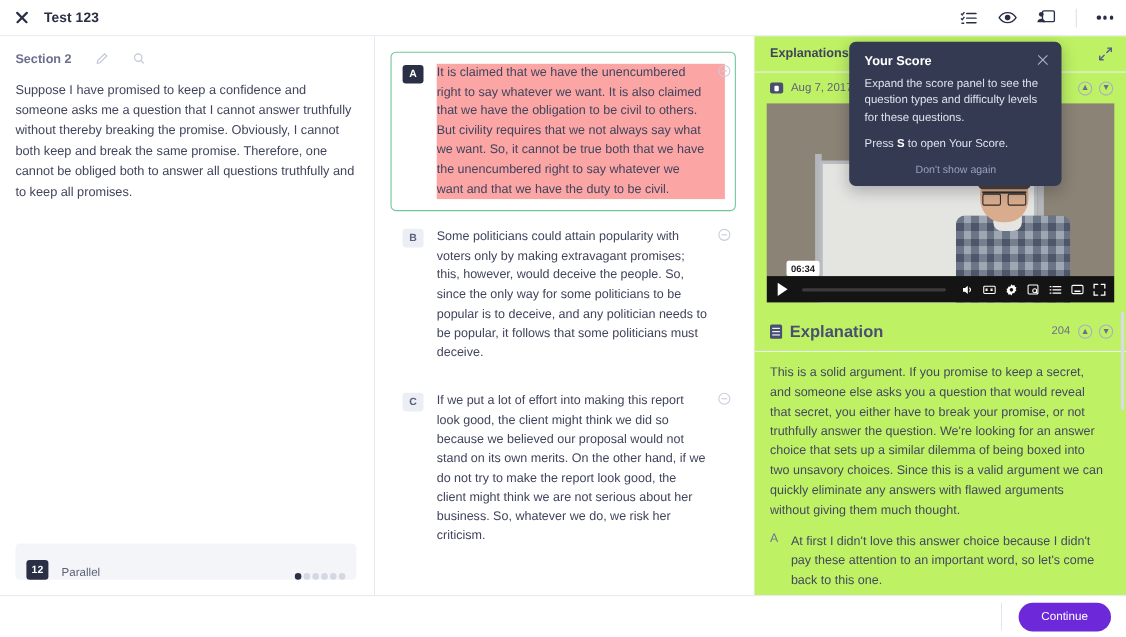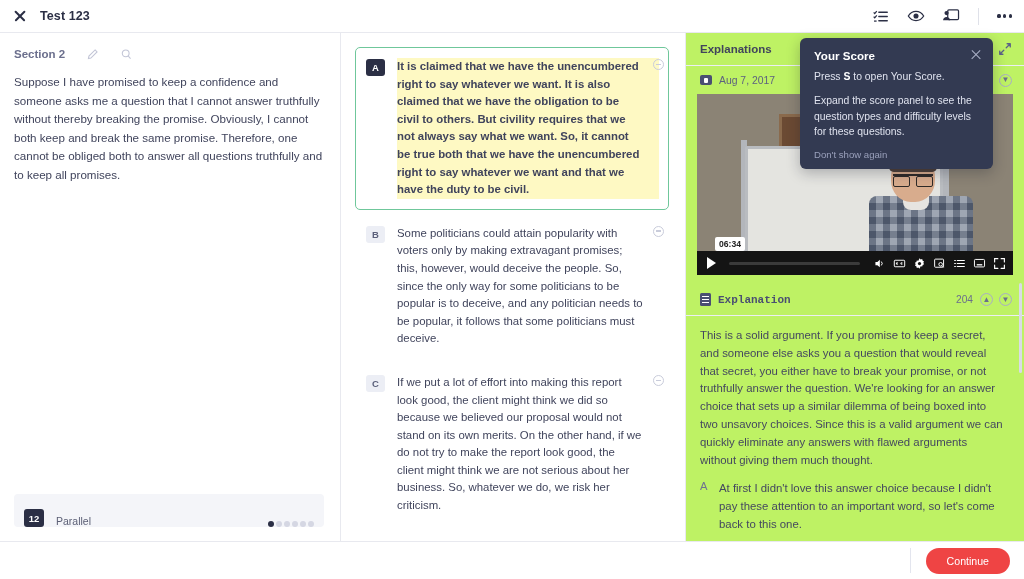--- a/index.html
+++ b/index.html
@@ -82,21 +82,21 @@
   .choice.selected { border-color: #6fc79b; background: #fff; }
   .choice .badge {
     width: 19px; height: 17px; min-width: 19px; border-radius: 3px;
     background: #eceef5; color: #5a5f7a;
     font-size: 9.5px; font-weight: bold;
     display: flex; align-items: center; justify-content: center;
     margin-top: 1px;
   }
   .choice.selected .badge { background: #2b2f45; color: #fff; }
   .choice .ctext { font-size: 11.4px; line-height: 17.6px; color: #40445c; flex: 1; padding-right: 16px; }
-  .choice.selected .ctext { background: #fef9c3; font-weight: bold; }
+  .choice.selected .ctext { background: #fca5a5; }
   .elim {
     position: absolute; right: 4px; top: 11px;
     width: 11px; height: 11px; border-radius: 50%;
     border: 1.2px solid #c9ccdb; cursor: pointer;
   }
   .elim:after {
     content: ""; position: absolute; left: 1.8px; top: 3.7px;
     width: 5px; height: 1.1px; background: #c9ccdb;
   }
 
@@ -167,59 +167,59 @@
   .v-ico { width: 13px; height: 13px; color: #fff; display: flex; align-items: center; justify-content: center; cursor: pointer; flex: none; }
 
   
   .exp-head {
     display: flex; align-items: center; gap: 7px;
     padding: 10px 12px 9px 14px; border-bottom: 1px solid #eceef4; margin-top: 8px;
   }
   .doc-ico { width: 11px; height: 13px; background: #4a4f72; border-radius: 1.5px; position: relative; }
   .doc-ico:after { content:""; position:absolute; left:2px; top:3px; width:7px; height:1px; background:#fff;
     box-shadow: 0 3px 0 #fff, 0 6px 0 #fff; }
-  .exp-title { font-size: 11px; color: #4a4f72; font-weight: bold; font-family: Liberation Mono, monospace; }
+  .exp-title { font-size: 15px; color: #4a4f72; font-weight: bold; }
   .exp-body { padding: 11px 18px 0 14px; }
   .exp-para { font-size: 11.4px; line-height: 17.8px; color: #44485f; margin-bottom: 11px; }
   .exp-item { display: flex; gap: 10px; margin-bottom: 10px; }
   .exp-letter { font-size: 11.2px; color: #6e7291; min-width: 9px; }
   .exp-text { font-size: 11.4px; line-height: 17.8px; color: #44485f; flex: 1; }
 
   .r-scroll {
     position: absolute; right: 2px; top: 250px; width: 3px; height: 90px;
     background: #d9dbe6; border-radius: 2px;
   }
 
   
   .popover {
-    position: absolute; left: 800px; top: 38px; width: 193px;
+    position: absolute; left: 772px; top: 38px; width: 193px;
     background: #333a52; border-radius: 6px; padding: 11px 13px 9px 14px;
     box-shadow: 0 4px 14px rgba(20,24,40,.28); z-index: 40;
   }
   .pop-title { font-size: 11.6px; font-weight: bold; color: #fff; margin-bottom: 7px; }
   .pop-close {
     position: absolute; right: 11px; top: 11px; width: 12px; height: 12px; cursor: pointer;
   }
   .pop-close:before, .pop-close:after {
     content:""; position:absolute; left:0; top:5px; width:12px; height:1.3px; background:#aeb4cb;
   }
   .pop-close:before { transform: rotate(45deg); } .pop-close:after { transform: rotate(-45deg); }
   .pop-text { font-size: 10.4px; line-height: 15.4px; color: #dfe2ee; margin-bottom: 9px; }
   .pop-text b { color: #fff; }
-  .pop-dismiss { font-size: 9.6px; color: #9aa0bb; cursor: pointer; }
+  .pop-dismiss { font-size: 9.6px; color: #9aa0bb; text-align: center; cursor: pointer; }
 
   
   .bottombar {
     height: 38px; min-height: 38px; border-top: 1px solid #e8e9ef;
     display: flex; align-items: center; justify-content: flex-end;
     padding: 0 14px; background: #fff; position: relative;
   }
   .bb-sep { position: absolute; left: 910px; top: 6px; bottom: 6px; width: 1px; background: #e3e5ee; }
   .continue-btn {
-    background: #ef4444; color: #fff; border: none; border-radius: 14px;
+    background: #6d28d9; color: #fff; border: none; border-radius: 14px;
     font-family: "Liberation Sans", sans-serif;
     font-size: 10.6px; padding: 7px 21px; cursor: pointer;
   }
 </style>
 </head>
 <body>
 
 <div class="app">
 
   <div class="topbar">
@@ -423,24 +423,24 @@
 
       </div>
 
       <div class="r-scroll"></div>
     </div>
   </div>
 
   <div class="popover">
     <div class="pop-title">Your Score</div>
     <div class="pop-close"></div>
+    <div class="pop-text">Expand the score panel to see the question types and difficulty levels for these questions.</div>
     <div class="pop-text">
       <span>Press </span><b>S</b><span> to open Your Score.</span>
     </div>
-    <div class="pop-text">Expand the score panel to see the question types and difficulty levels for these questions.</div>
     <div class="pop-dismiss">Don't show again</div>
   </div>
 
   <div class="bottombar">
     <div class="bb-sep"></div>
     <button class="continue-btn">Continue</button>
   </div>
 
 </div>
 

